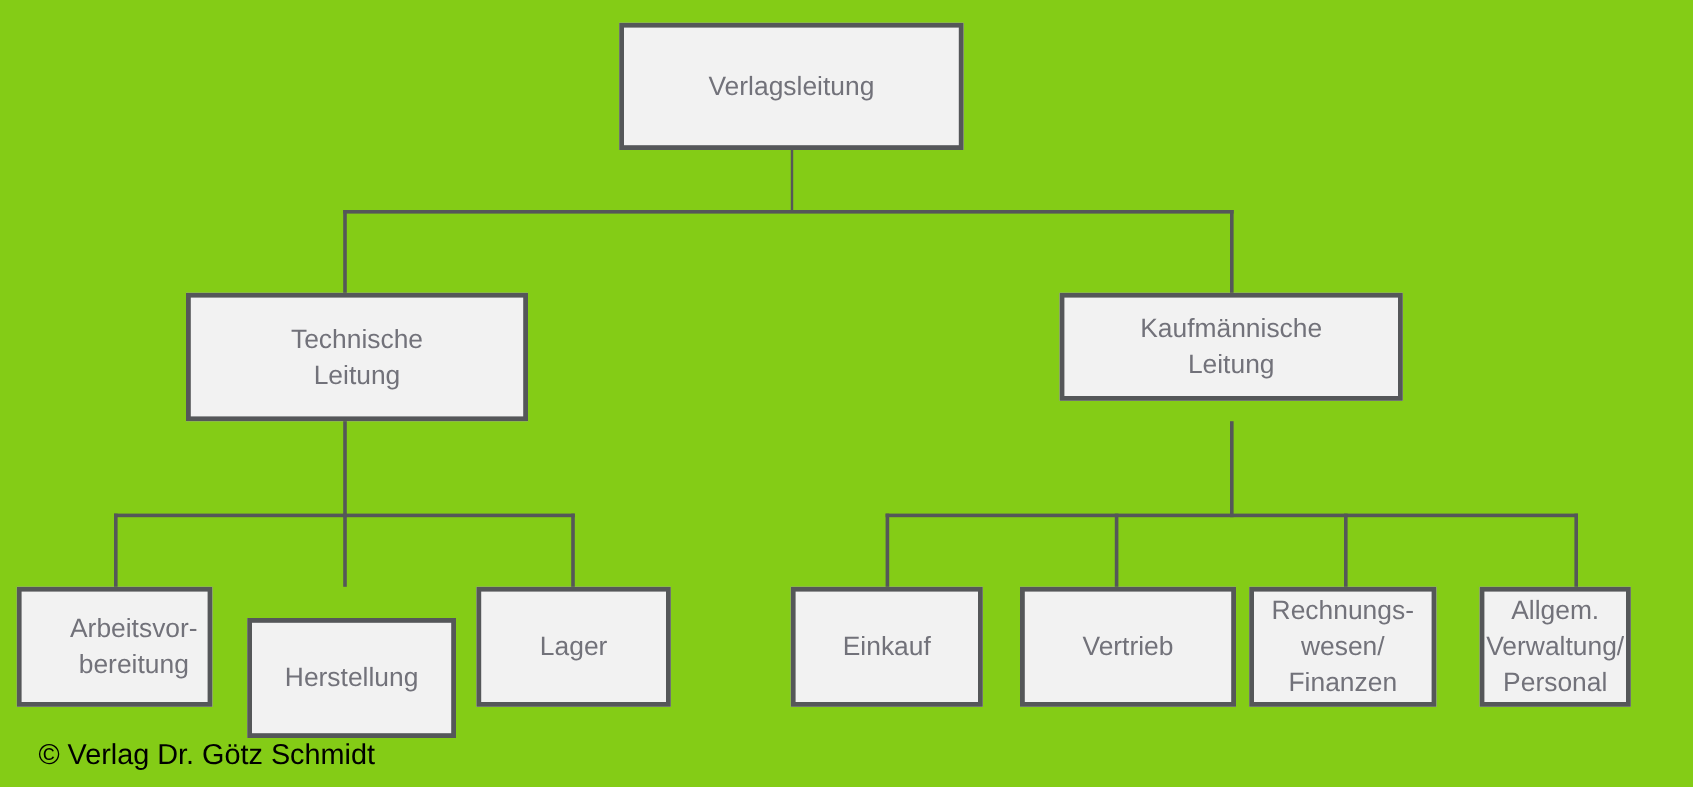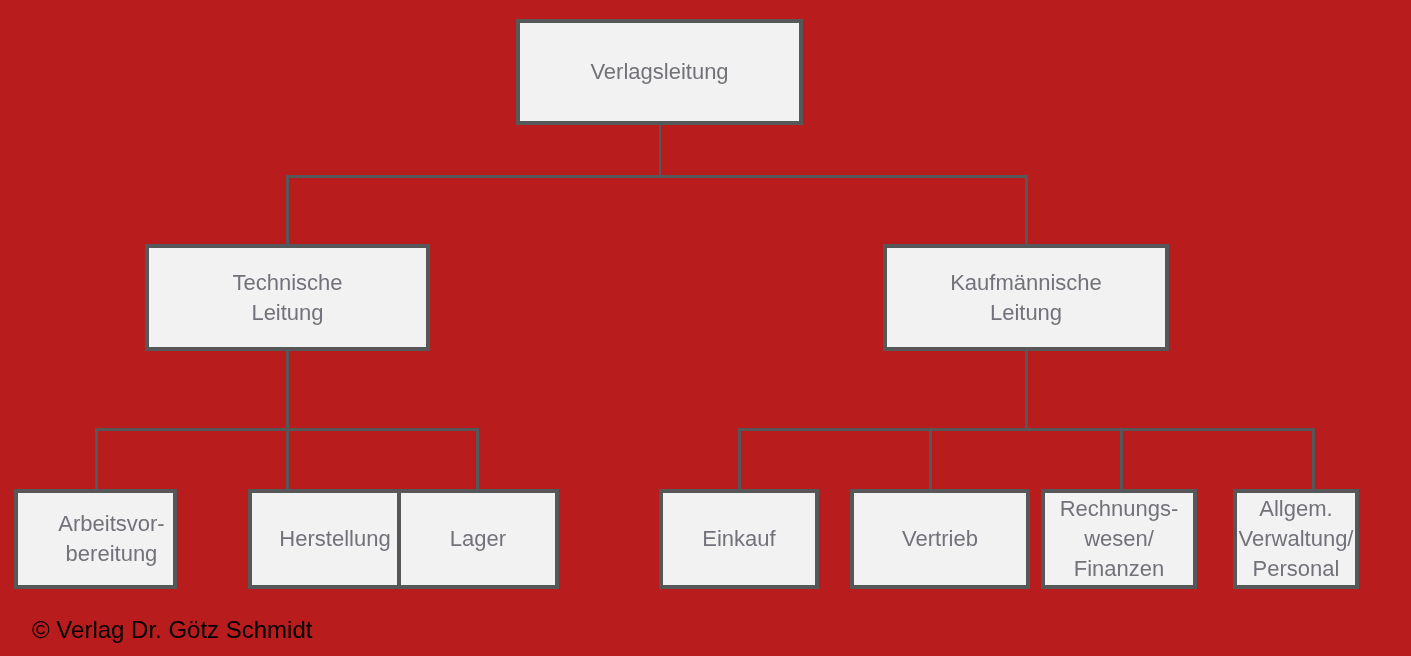--- a/index.html
+++ b/index.html
@@ -5,21 +5,21 @@
   html, body {
     margin: 0;
     padding: 0;
     background: #ffffff;
     font-family: "Liberation Sans", "DejaVu Sans", sans-serif;
   }
   #canvas {
     position: relative;
     width: 1411px;
     height: 656px;
-    background: #b91c1c;
+    background: #84cc16;
     overflow: hidden;
   }
   .node {
     position: absolute;
     box-sizing: border-box;
     background: var(--box-fill, #f2f2f2);
     border: 4px solid var(--box-border, #555759);
     color: var(--box-text, #72727a);
     display: flex;
     align-items: center;
@@ -41,28 +41,28 @@
     color: var(--copyright-text, #000000);
   }
 </style>
 </head>
 <body>
 
 <div id="canvas">
 
   <div class="node" style="left:516px; top:19px; width:287px; height:106px;">Verlagsleitung</div>
 
-  <div class="node" style="left:145px; top:244px; width:285px; height:107px;">Technische
+  <div class="node" style="left:155px; top:244px; width:285px; height:107px;">Technische
 Leitung</div>
-  <div class="node" style="left:883px; top:244px; width:286px; height:107px;">Kaufmännische
+  <div class="node" style="left:883px; top:244px; width:286px; height:90px;">Kaufmännische
 Leitung</div>
 
   <div class="node" style="left:14px;  top:489px; width:163px; height:100px;padding-left:32px;">Arbeitsvor-
 bereitung</div>
-  <div class="node" style="left:206px; top:489px; width:174px; height:100px;margin-left:42px;">Herstellung</div>
+  <div class="node" style="left:206px; top:515px; width:174px; height:100px;">Herstellung</div>
   <div class="node" style="left:397px; top:489px; width:162px; height:100px;">Lager</div>
 
   <div class="node" style="left:659px;  top:489px; width:160px; height:100px;">Einkauf</div>
   <div class="node" style="left:850px;  top:489px; width:180px; height:100px;">Vertrieb</div>
   <div class="node" style="left:1041px; top:489px; width:156px; height:100px;">Rechnungs-
 wesen/
 Finanzen</div>
   <div class="node" style="left:1233px; top:489px; width:126px; height:100px;">Allgem.
 Verwaltung/
 Personal</div>

